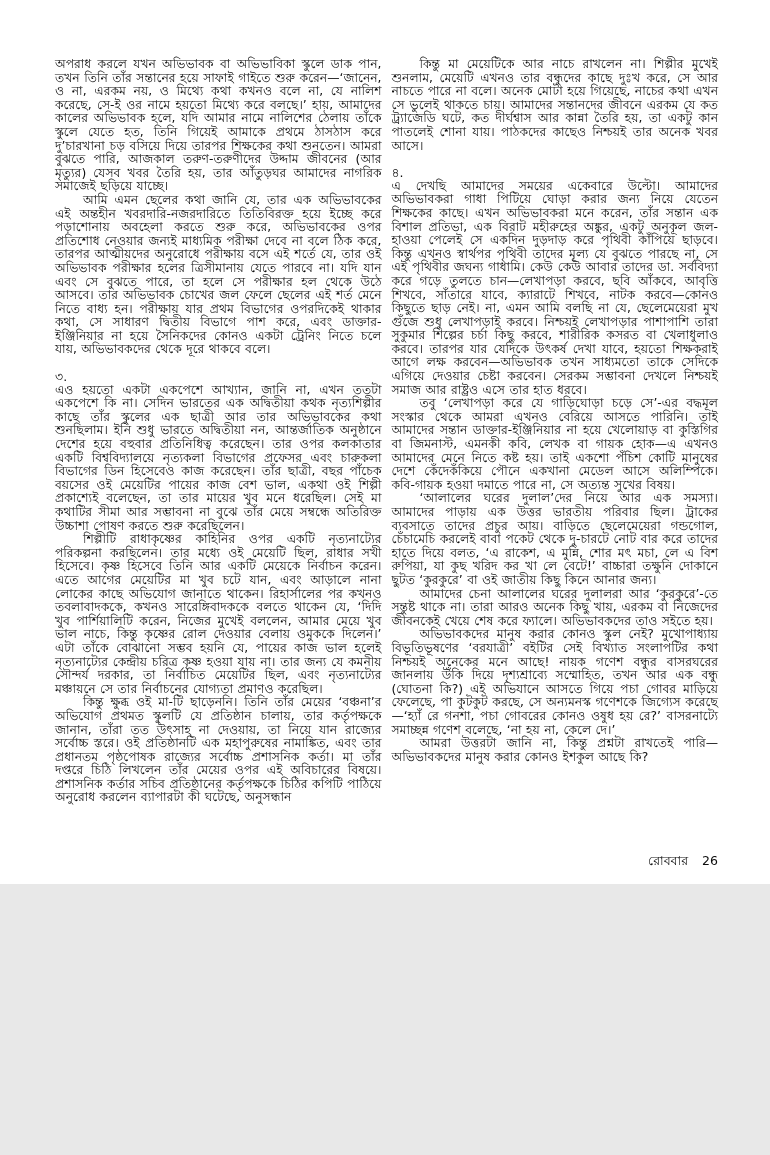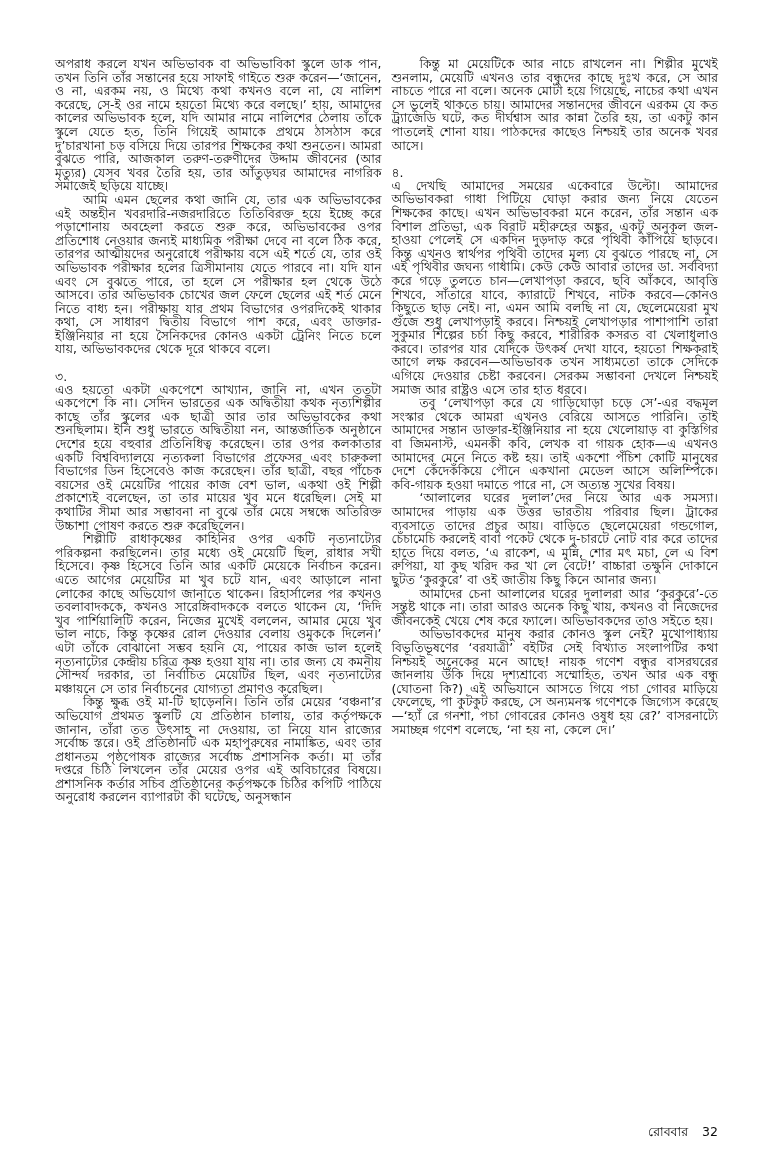--- a/index.html
+++ b/index.html
@@ -1,20 +1,20 @@
 <!DOCTYPE html>
 <html lang="bn"><head>
 <meta charset="utf-8">
 <style>
   * { margin: 0; padding: 0; box-sizing: border-box; }
   html, body { background: #e8e8e8; }
   .page {
     position: relative;
     width: 770px;
-    height: 1155px;
+    height: 884px;
     margin: 0 auto;
     background: #ffffff;
     color: #0d0d0d;
     font-family: "DejaVu Sans", "Liberation Sans", sans-serif;
     overflow: hidden;
   }
   .columns {
     position: absolute;
     left: 55px;
     top: 58px;
@@ -64,22 +64,23 @@
       <p class="para indent">শিল্পীটি রাধাকৃষ্ণের কাহিনির ওপর একটি নৃত্যনাট্যের পরিকল্পনা করছিলেন। তার মধ্যে ওই মেয়েটি ছিল, রাধার সখী হিসেবে। কৃষ্ণ হিসেবে তিনি আর একটি মেয়েকে নির্বাচন করেন। এতে আগের মেয়েটির মা খুব চটে যান, এবং আড়ালে নানা লোকের কাছে অভিযোগ জানাতে থাকেন। রিহার্সালের পর কখনও তবলাবাদককে, কখনও সারেঙ্গিবাদককে বলতে থাকেন যে, ‘দিদি খুব পার্শিয়ালিটি করেন, নিজের মুখেই বললেন, আমার মেয়ে খুব ভাল নাচে, কিন্তু কৃষ্ণের রোল দেওয়ার বেলায় ওমুককে দিলেন।’ এটা তাঁকে বোঝানো সম্ভব হয়নি যে, পায়ের কাজ ভাল হলেই নৃত্যনাট্যের কেন্দ্রীয় চরিত্র কৃষ্ণ হওয়া যায় না। তার জন্য যে কমনীয় সৌন্দর্য দরকার, তা নির্বাচিত মেয়েটির ছিল, এবং নৃত্যনাট্যের মঞ্চায়নে সে তার নির্বাচনের যোগ্যতা প্রমাণও করেছিল।</p>
       <p class="para indent">কিন্তু ক্ষুব্ধ ওই মা-টি ছাড়েননি। তিনি তাঁর মেয়ের ‘বঞ্চনা’র অভিযোগ প্রথমত স্কুলটি যে প্রতিষ্ঠান চালায়, তার কর্তৃপক্ষকে জানান, তাঁরা তত উৎসাহ না দেওয়ায়, তা নিয়ে যান রাজ্যের সর্বোচ্চ স্তরে। ওই প্রতিষ্ঠানটি এক মহাপুরুষের নামাঙ্কিত, এবং তার প্রধানতম পৃষ্ঠপোষক রাজ্যের সর্বোচ্চ প্রশাসনিক কর্তা। মা তাঁর দপ্তরে চিঠি লিখলেন তাঁর মেয়ের ওপর এই অবিচারের বিষয়ে। প্রশাসনিক কর্তার সচিব প্রতিষ্ঠানের কর্তৃপক্ষকে চিঠির কপিটি পাঠিয়ে অনুরোধ করলেন ব্যাপারটা কী ঘটেছে, অনুসন্ধান</p>
     </div>
 
     <div class="col">
       <p class="para indent">কিন্তু মা মেয়েটিকে আর নাচে রাখলেন না। শিল্পীর মুখেই শুনলাম, মেয়েটি এখনও তার বন্ধুদের কাছে দুঃখ করে, সে আর নাচতে পারে না বলে। অনেক মোটা হয়ে গিয়েছে, নাচের কথা এখন সে ভুলেই থাকতে চায়। আমাদের সন্তানদের জীবনে এরকম যে কত ট্র্যাজেডি ঘটে, কত দীর্ঘশ্বাস আর কান্না তৈরি হয়, তা একটু কান পাতলেই শোনা যায়। পাঠকদের কাছেও নিশ্চয়ই তার অনেক খবর আসে।</p>
       <p class="section-number">৪.</p>
       <p class="para">এ দেখছি আমাদের সময়ের একেবারে উল্টো। আমাদের অভিভাবকরা গাধা পিটিয়ে ঘোড়া করার জন্য নিয়ে যেতেন শিক্ষকের কাছে। এখন অভিভাবকরা মনে করেন, তাঁর সন্তান এক বিশাল প্রতিভা, এক বিরাট মহীরুহের অঙ্কুর, একটু অনুকূল জল-হাওয়া পেলেই সে একদিন দুড়দাড় করে পৃথিবী কাঁপিয়ে ছাড়বে। কিন্তু এখনও স্বার্থপর পৃথিবী তাদের মূল্য যে বুঝতে পারছে না, সে এই পৃথিবীর জঘন্য গাধামি। কেউ কেউ আবার তাদের ডা. সর্ববিদ্যা করে গড়ে তুলতে চান—লেখাপড়া করবে, ছবি আঁকবে, আবৃত্তি শিখবে, সাঁতারে যাবে, ক্যারাটে শিখবে, নাটক করবে—কোনও কিছুতে ছাড় নেই। না, এমন আমি বলছি না যে, ছেলেমেয়েরা মুখ গুঁজে শুধু লেখাপড়াই করবে। নিশ্চয়ই লেখাপড়ার পাশাপাশি তারা সুকুমার শিল্পের চর্চা কিছু করবে, শারীরিক কসরত বা খেলাধুলাও করবে। তারপর যার যেদিকে উৎকর্ষ দেখা যাবে, হয়তো শিক্ষকরাই আগে লক্ষ করবেন—অভিভাবক তখন সাধ্যমতো তাকে সেদিকে এগিয়ে দেওয়ার চেষ্টা করবেন। সেরকম সম্ভাবনা দেখলে নিশ্চয়ই সমাজ আর রাষ্ট্রও এসে তার হাত ধরবে।</p>
       <p class="para indent">তবু ‘লেখাপড়া করে যে গাড়িঘোড়া চড়ে সে’-এর বদ্ধমূল সংস্কার থেকে আমরা এখনও বেরিয়ে আসতে পারিনি। তাই আমাদের সন্তান ডাক্তার-ইঞ্জিনিয়ার না হয়ে খেলোয়াড় বা কুস্তিগির বা জিমনাস্ট, এমনকী কবি, লেখক বা গায়ক হোক—এ এখনও আমাদের মেনে নিতে কষ্ট হয়। তাই একশো পঁচিশ কোটি মানুষের দেশে কেঁদেকঁকিয়ে পৌনে একখানা মেডেল আসে অলিম্পিকে। কবি-গায়ক হওয়া দমাতে পারে না, সে অত্যন্ত সুখের বিষয়।</p>
       <p class="para indent">‘আলালের ঘরের দুলাল’দের নিয়ে আর এক সমস্যা। আমাদের পাড়ায় এক উত্তর ভারতীয় পরিবার ছিল। ট্রাকের ব্যবসাতে তাদের প্রচুর আয়। বাড়িতে ছেলেমেয়েরা গন্ডগোল, চেঁচামেচি করলেই বাবা পকেট থেকে দু-চারটে নোট বার করে তাদের হাতে দিয়ে বলত, ‘এ রাকেশ, এ মুন্নি, শোর মৎ মচা, লে এ বিশ রুপিয়া, যা কুছ খরিদ কর খা লে বেটে!’ বাচ্চারা তক্ষুনি দোকানে ছুটত ‘কুরকুরে’ বা ওই জাতীয় কিছু কিনে আনার জন্য।</p>
-      <p class="para indent">আমাদের চেনা আলালের ঘরের দুলালরা আর ‘কুরকুরে’-তে সন্তুষ্ট থাকে না। তারা আরও অনেক কিছু খায়, কখনও বা নিজেদের জীবনকেই খেয়ে শেষ করে ফ্যালে। অভিভাবকদের তাও সইতে হয়।</p>
+      <p class="para indent">আমাদের চেনা আলালের ঘরের দুলালরা আর ‘কুরকুরে’-তে সন্তুষ্ট থাকে না। তারা আরও অনেক কিছু খায়, এরকম বা নিজেদের জীবনকেই খেয়ে শেষ করে ফ্যালে। অভিভাবকদের তাও সইতে হয়।</p>
       <p class="para indent">অভিভাবকদের মানুষ করার কোনও স্কুল নেই? মুখোপাধ্যায় বিভূতিভূষণের ‘বরযাত্রী’ বইটির সেই বিখ্যাত সংলাপটির কথা নিশ্চয়ই অনেকের মনে আছে! নায়ক গণেশ বন্ধুর বাসরঘরের জানলায় উঁকি দিয়ে দৃশ্যশ্রাব্যে সম্মোহিত, তখন আর এক বন্ধু (ঘোতনা কি?) এই অভিযানে আসতে গিয়ে পচা গোবর মাড়িয়ে ফেলেছে, পা কুটকুট করছে, সে অন্যমনস্ক গণেশকে জিগ্যেস করেছে—‘হ্যাঁ রে গনশা, পচা গোবরের কোনও ওষুধ হয় রে?’ বাসরনাট্যে সমাচ্ছন্ন গণেশ বলেছে, ‘না হয় না, কেলে দে।’</p>
+      <p class="para indent">আমরা উত্তরটা জানি না, কিন্তু প্রশ্নটা রাখতেই পারি—অভিভাবকদের মানুষ করার কোনও ইশকুল আছে কি?</p>
     </div>
 
   </div>
 
   <div class="footer">
-    <span>রোববার</span><span class="page-number">32</span>
+    <span>রোববার</span><span class="page-number">26</span>
   </div>
 </div>
 
 </body></html>

